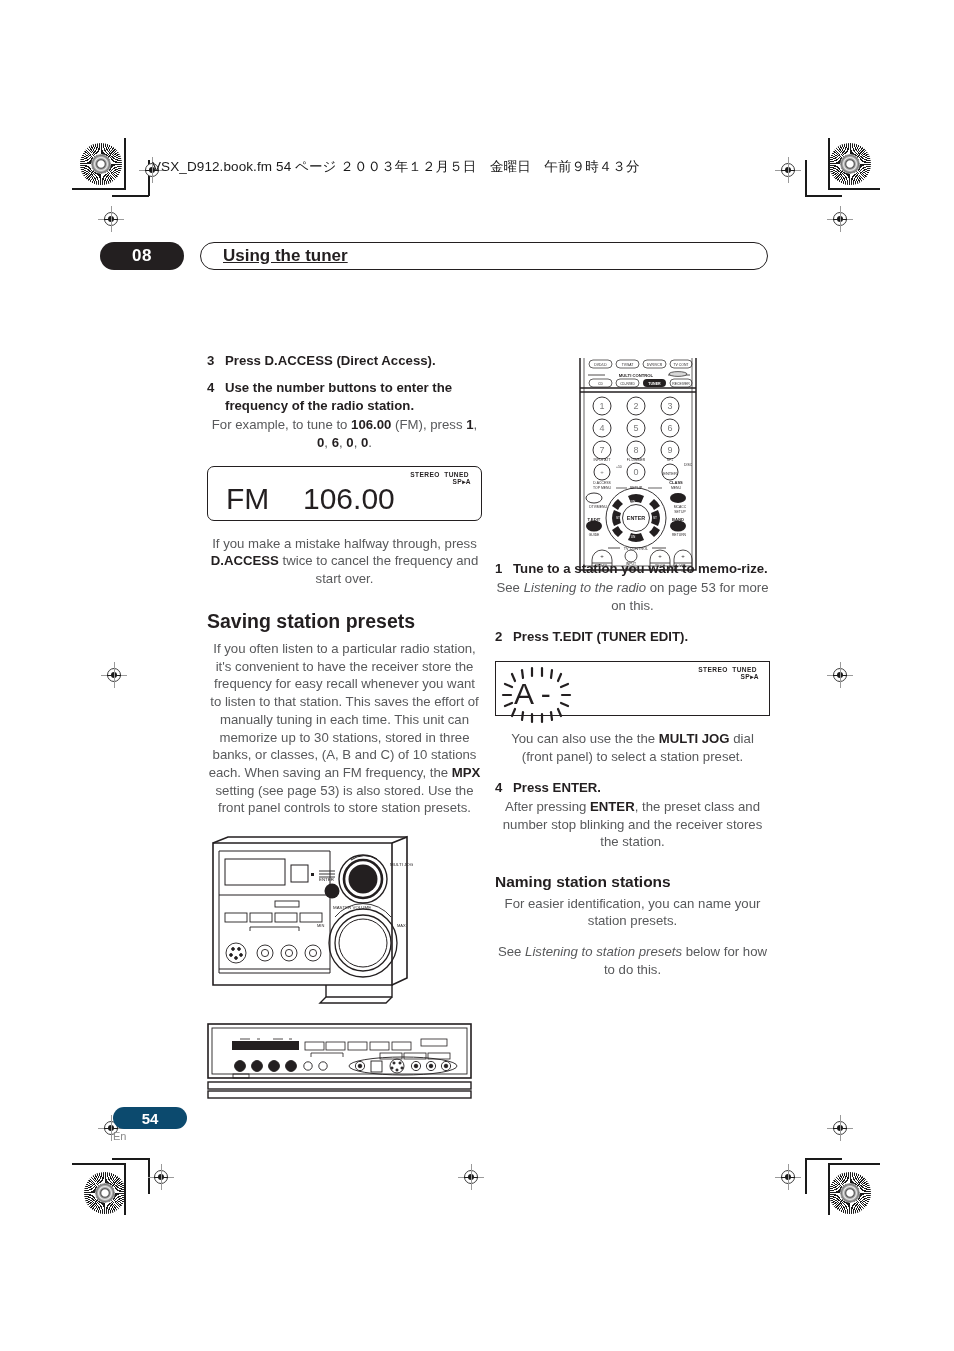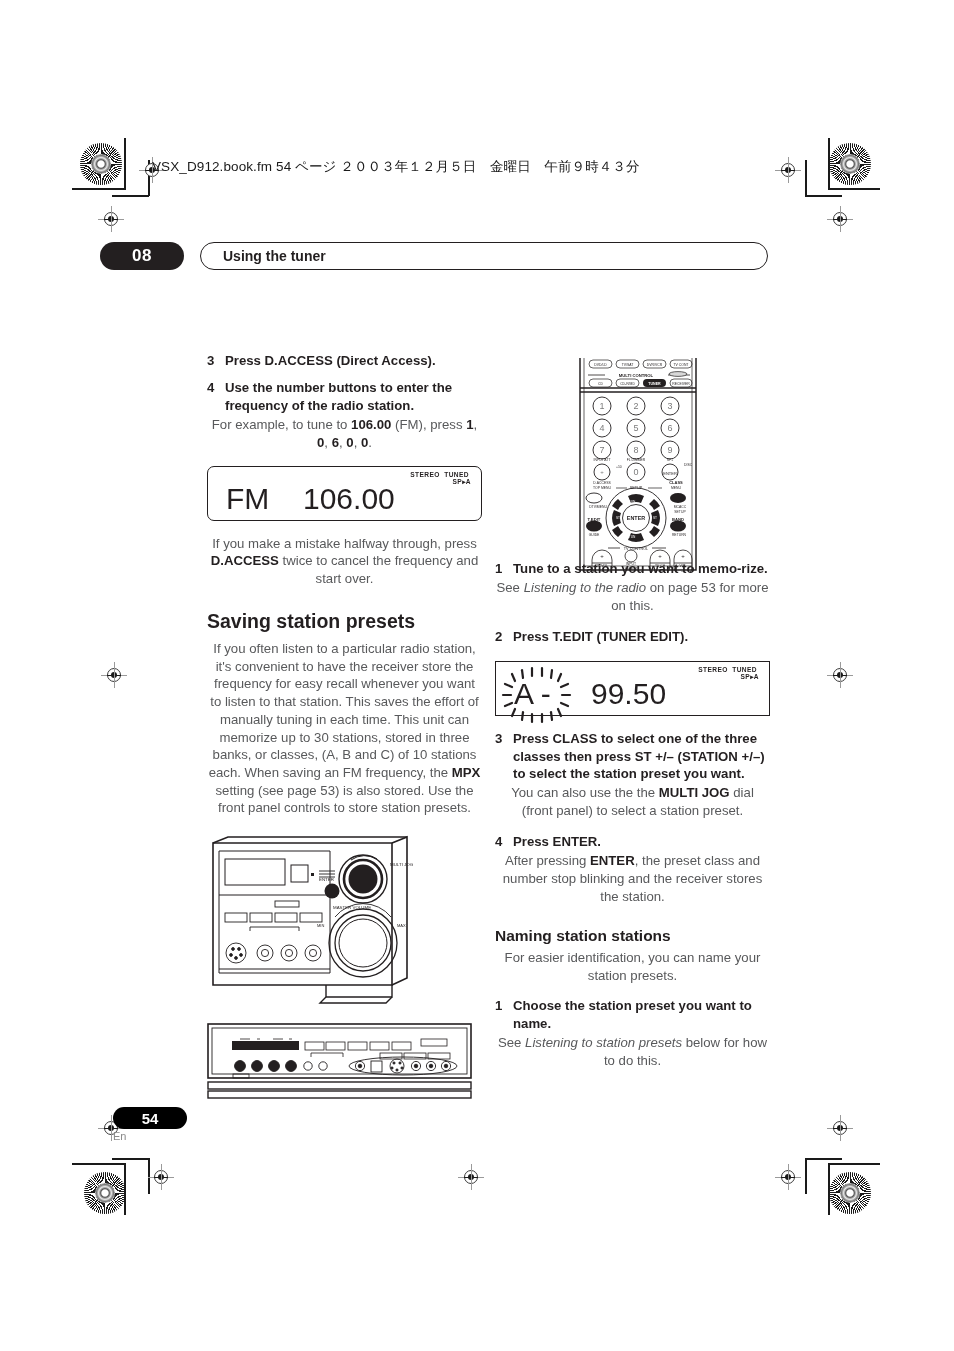--- a/index.html
+++ b/index.html
@@ -61,21 +61,21 @@
     font-size:17px; font-weight:bold;
     display:flex; align-items:center; justify-content:center;
     letter-spacing:.5px;
   }
   .chaptitle {
     position:absolute; left:200px; top:242px;
     width:568px; height:28px; border-radius:14px;
     border:1.6px solid #231f20;
     display:flex; align-items:center;
     padding-left:22px;
-    font-size:14px; font-weight:bold; color:#231f20;
+    font-size:17px; font-weight:bold; color:#231f20;text-decoration:underline;
   }
 
   
   .col { position:absolute; width:275px; }
   .col-left  { left:207px; top:352px; }
   .col-right { left:495px; top:352px; }
 
   .step {
     font-size:13.2px; font-weight:bold; color:#231f20;
     line-height:1.32; margin:0 0 2px 0;
@@ -119,21 +119,21 @@
   .fl-label { width:95px; text-align:left; padding-left:18px; }
   .fl-value { flex:1; text-align:left; }
 
   .blinkwrap { position:relative; display:inline-block; }
   .blinkwrap svg { position:absolute; left:-16px; top:-13px; }
 
   
   .pagebadge {
     position:absolute; left:113px; top:1107px;
     width:74px; height:22px; border-radius:11px;
-    background:#000000; color:#fff;
+    background:#0c4a6e; color:#fff;
     font-size:15px; font-weight:bold;
     display:flex; align-items:center; justify-content:center;
   }
   .pagelang {
     position:absolute; left:113px; top:1130px; width:74px;
     text-align:left; font-size:11px; color:#8a8a8a;
   }
 </style>
 </head>
 <body>
@@ -545,44 +545,37 @@
                 <path d="M5,31 L13,31"></path>
                 <path d="M7,42 L14,39"></path>
               <path d="M70,20 L63,23"></path>
                 <path d="M72,31 L64,31"></path>
                 <path d="M70,42 L63,39"></path>
             </g>
           </svg>
           <span>A -</span>
         </span>
       </span>
-      <span class="fl-value">99.50</span>
     </div>
   </div>
 
-  <p class="step">
-    <span class="n">3</span><span>Press CLASS to select one of the three classes then press ST +/– (STATION +/–) to select the station preset you want.</span>
-  </p>
   <p class="body">
     <span>You can also use the the </span><b>MULTI JOG</b><span> dial (front panel) to select a station preset.</span>
   </p>
 
   <p class="step">
     <span class="n">4</span><span>Press ENTER.</span>
   </p>
   <p class="body">
     <span>After pressing </span><b>ENTER</b><span>, the preset class and number stop blinking and the receiver stores the station.</span>
   </p>
 
   <h3 class="h3">Naming station stations</h3>
   <p class="body">For easier identification, you can name your station presets.</p>
 
-  <p class="step">
-    <span class="n">1</span><span>Choose the station preset you want to name.</span>
-  </p>
   <p class="body">
     <span>See </span><i>Listening to station presets</i><span> below for how to do this.</span>
   </p>
 
 </div>
 
 <div class="pagebadge">54</div>
 <div class="pagelang">En</div>
 
 </body></html>

